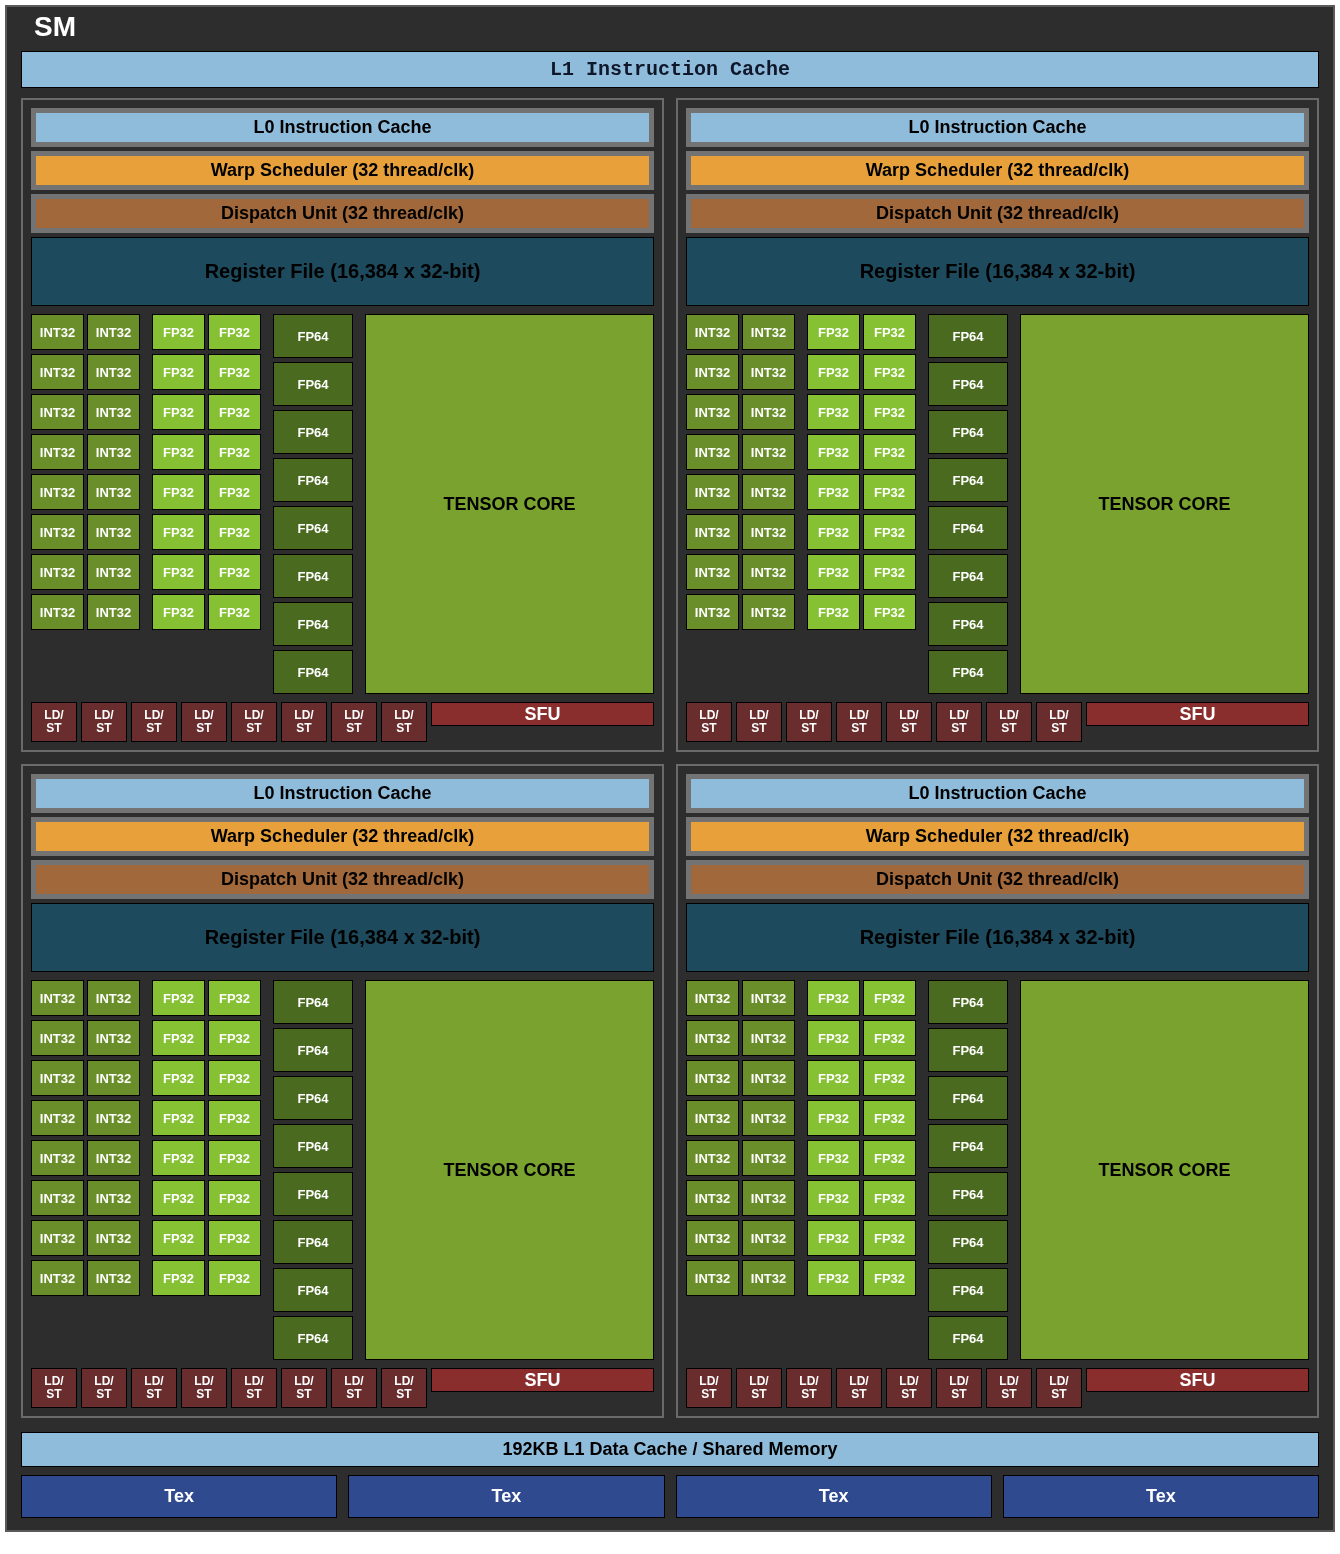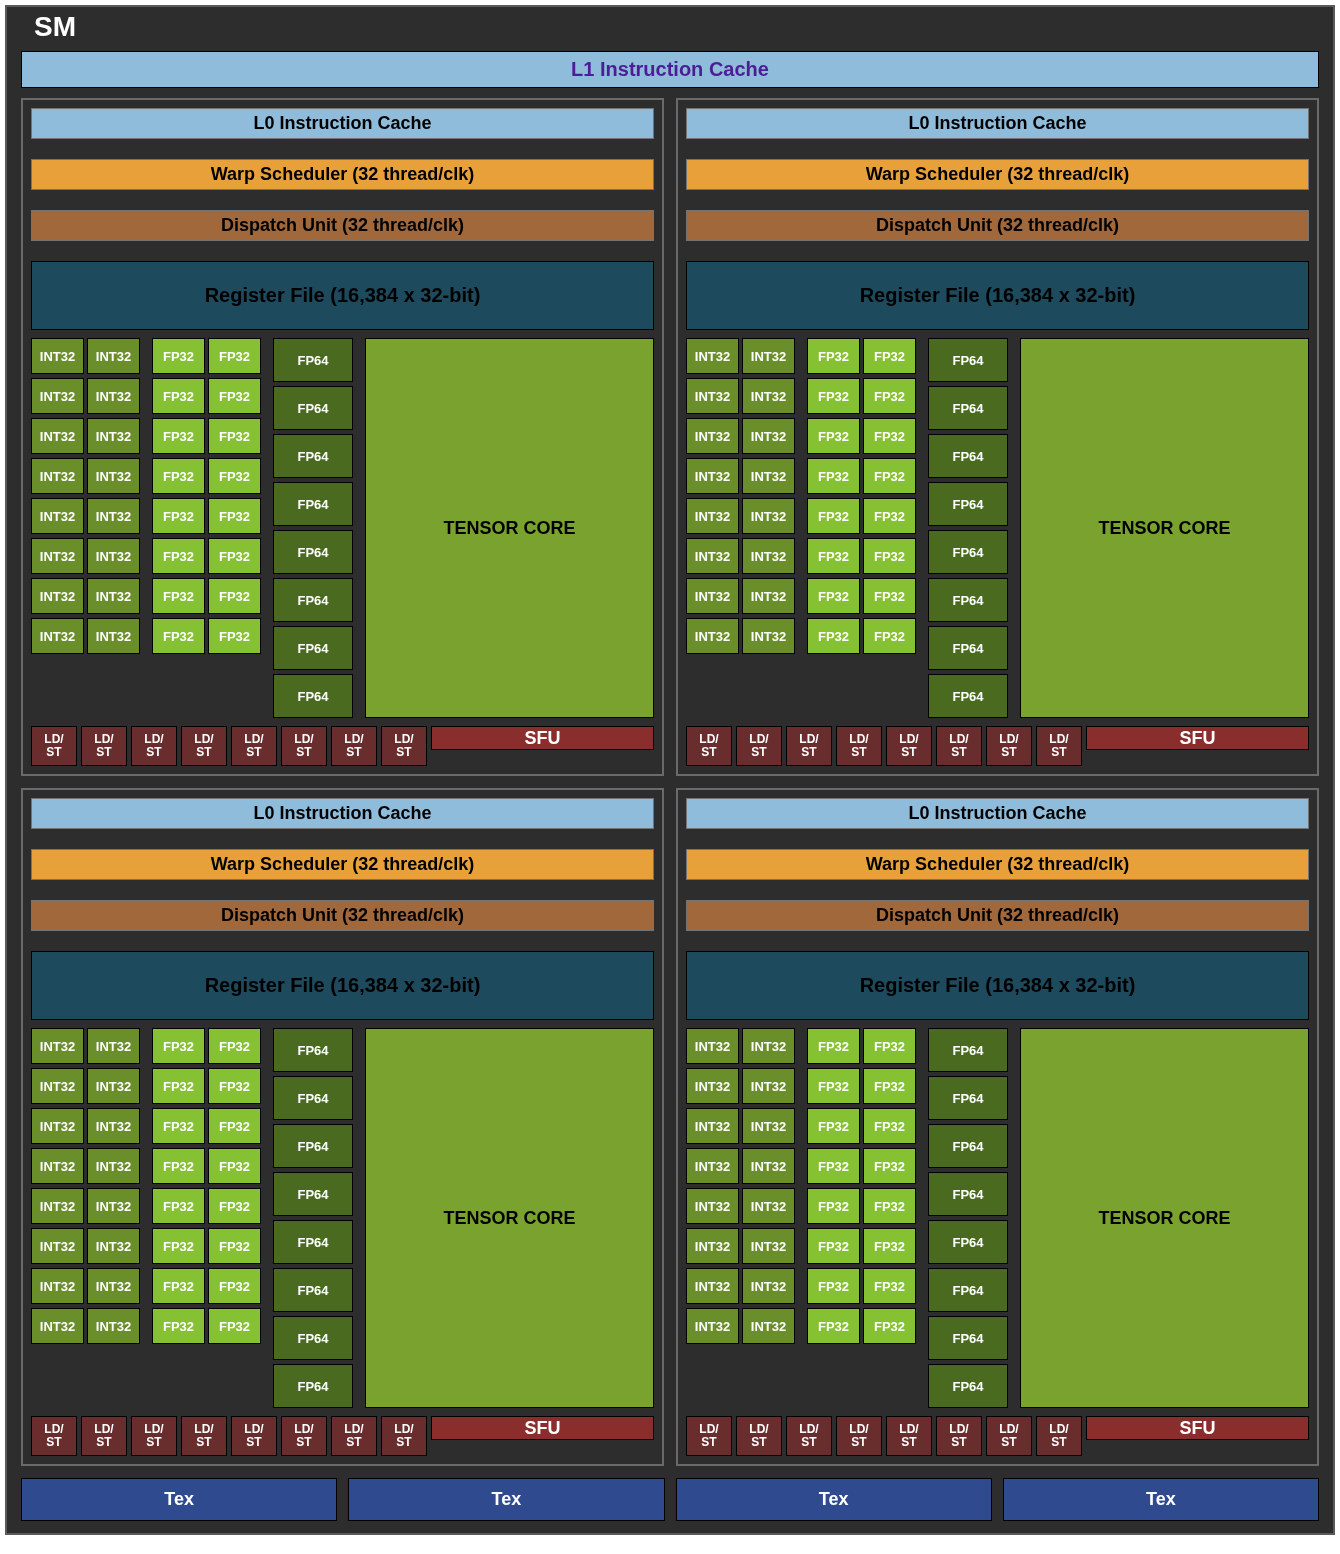--- a/index.html
+++ b/index.html
@@ -20,41 +20,42 @@
     font-size: 28px;
     padding: 4px 14px 2px 14px;
     margin-left: 13px;
   }
   .l1i-cache {
     margin: 6px 14px 10px 14px;
     background: #8fbcdb;
     border: 1px solid #000;
     text-align: center;
     font-size: 20px;
-    color: #4c1d95;
+    color: #0f172a;
     padding: 6px 0;
+    font-family: Liberation Mono, monospace;
   }
   .partitions {
     display: grid;
     grid-template-columns: 1fr 1fr;
     gap: 12px;
     padding: 0 14px 12px 14px;
   }
   .partition {
     border: 2px solid #6a6a6a;
     background: #2d2d2d;
     padding: 8px;
   }
   .bar {
     text-align: center;
     font-size: 18px;
     color: #000;
     padding: 4px 0;
-    margin-bottom: 20px;
-    border: 1px solid #737373;
+    margin-bottom: 4px;
+    border: 5px solid #737373;
   }
   .l0i { background: #8fbcdb; }
   .warp { background: #e8a13a; }
   .dispatch { background: #a1683b; }
   .regfile {
     background: #1d4a5c;
     color: #000;
     font-size: 20px;
     text-align: center;
     padding: 22px 0;
@@ -630,19 +631,20 @@
             <span>ST</span>
           </div>
           <div class="ldst">
             <span>LD/</span>
             <span>ST</span>
           </div>
           <div class="sfu">SFU</div>
         </div>
       </div>
     </div>
+  <div class="l1d-cache">192KB L1 Data Cache / Shared Memory</div>
   <div class="tex-row" id="tex-row">
       <div class="tex">Tex</div>
       <div class="tex">Tex</div>
       <div class="tex">Tex</div>
       <div class="tex">Tex</div>
     </div>
 </div>
 
 </body></html>

